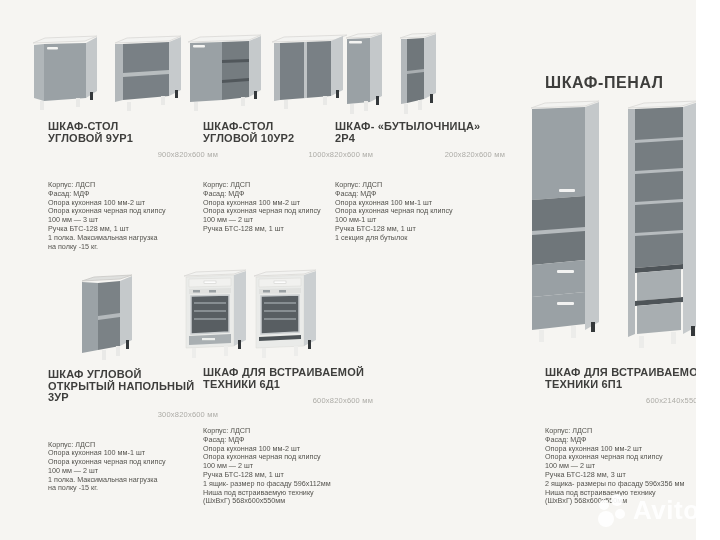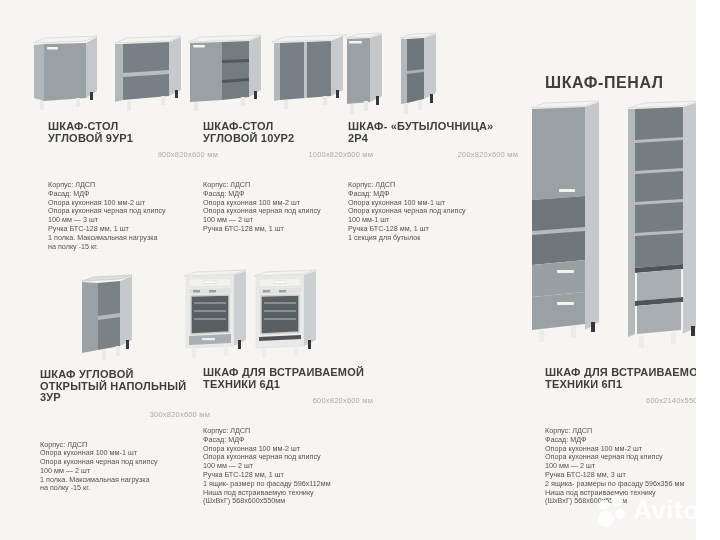--- a/index.html
+++ b/index.html
@@ -209,34 +209,34 @@
 УГЛОВОЙ 10УР2</div>
     <div class="dims">1000х820х600 мм</div>
     <div class="specs">Корпус: ЛДСП
 Фасад: МДФ
 Опора кухонная 100 мм-2 шт
 Опора кухонная черная под клипсу
 100 мм — 2 шт
 Ручка БТС-128 мм, 1 шт</div>
   </div>
 
-  <div class="card-text" style="left:348px;top:121px">
+  <div class="card-text" style="left:335px;top:121px">
     <div class="card-title">ШКАФ- «БУТЫЛОЧНИЦА»
 2Р4</div>
     <div class="dims">200х820х600 мм</div>
     <div class="specs">Корпус: ЛДСП
 Фасад: МДФ
 Опора кухонная 100 мм-1 шт
 Опора кухонная черная под клипсу
 100 мм-1 шт
 Ручка БТС-128 мм, 1 шт
 1 секция для бутылок</div>
   </div>
 
-  <div class="card-text" style="left:40px;top:369px">
+  <div class="card-text" style="left:48px;top:369px">
     <div class="card-title">ШКАФ УГЛОВОЙ
 ОТКРЫТЫЙ НАПОЛЬНЫЙ 3УР</div>
     <div class="dims">300х820х600 мм</div>
     <div class="specs">Корпус: ЛДСП
 Опора кухонная 100 мм-1 шт
 Опора кухонная черная под клипсу
 100 мм — 2 шт
 1 полка. Максимальная нагрузка
 на полку -15 кг.</div>
   </div>

